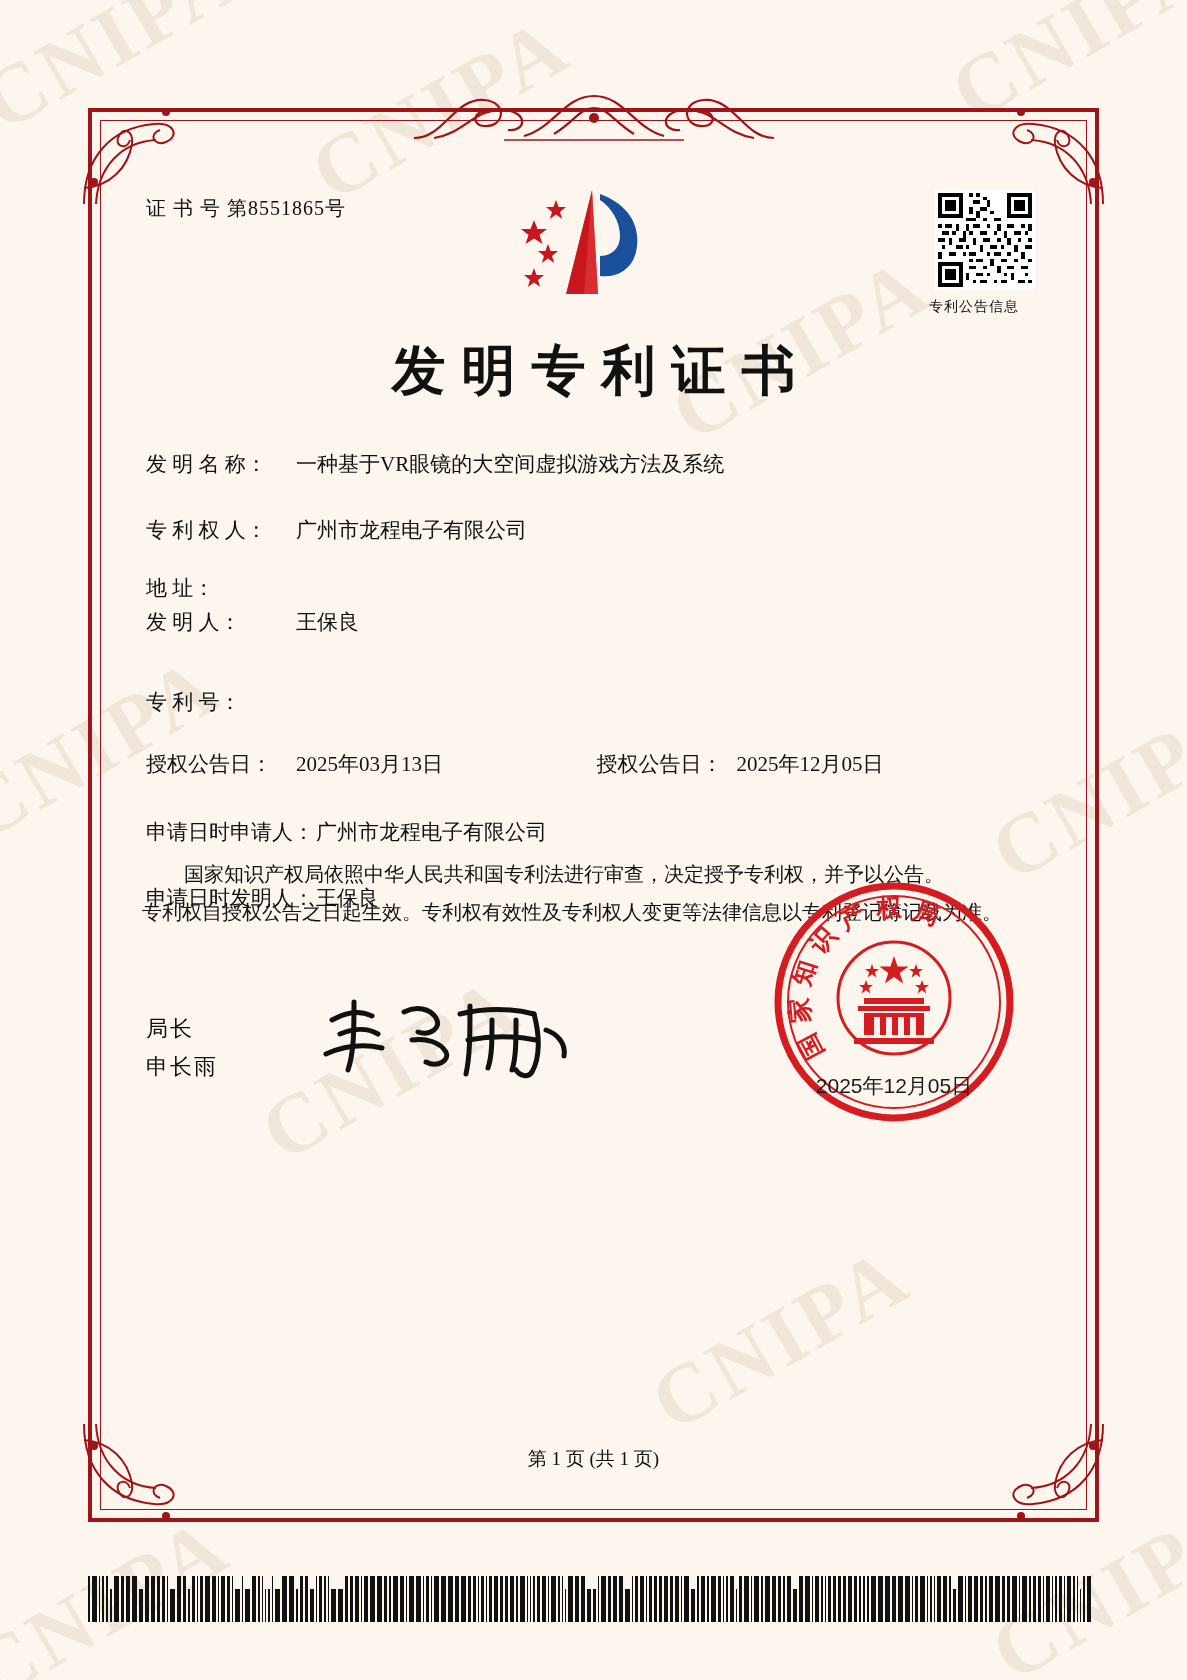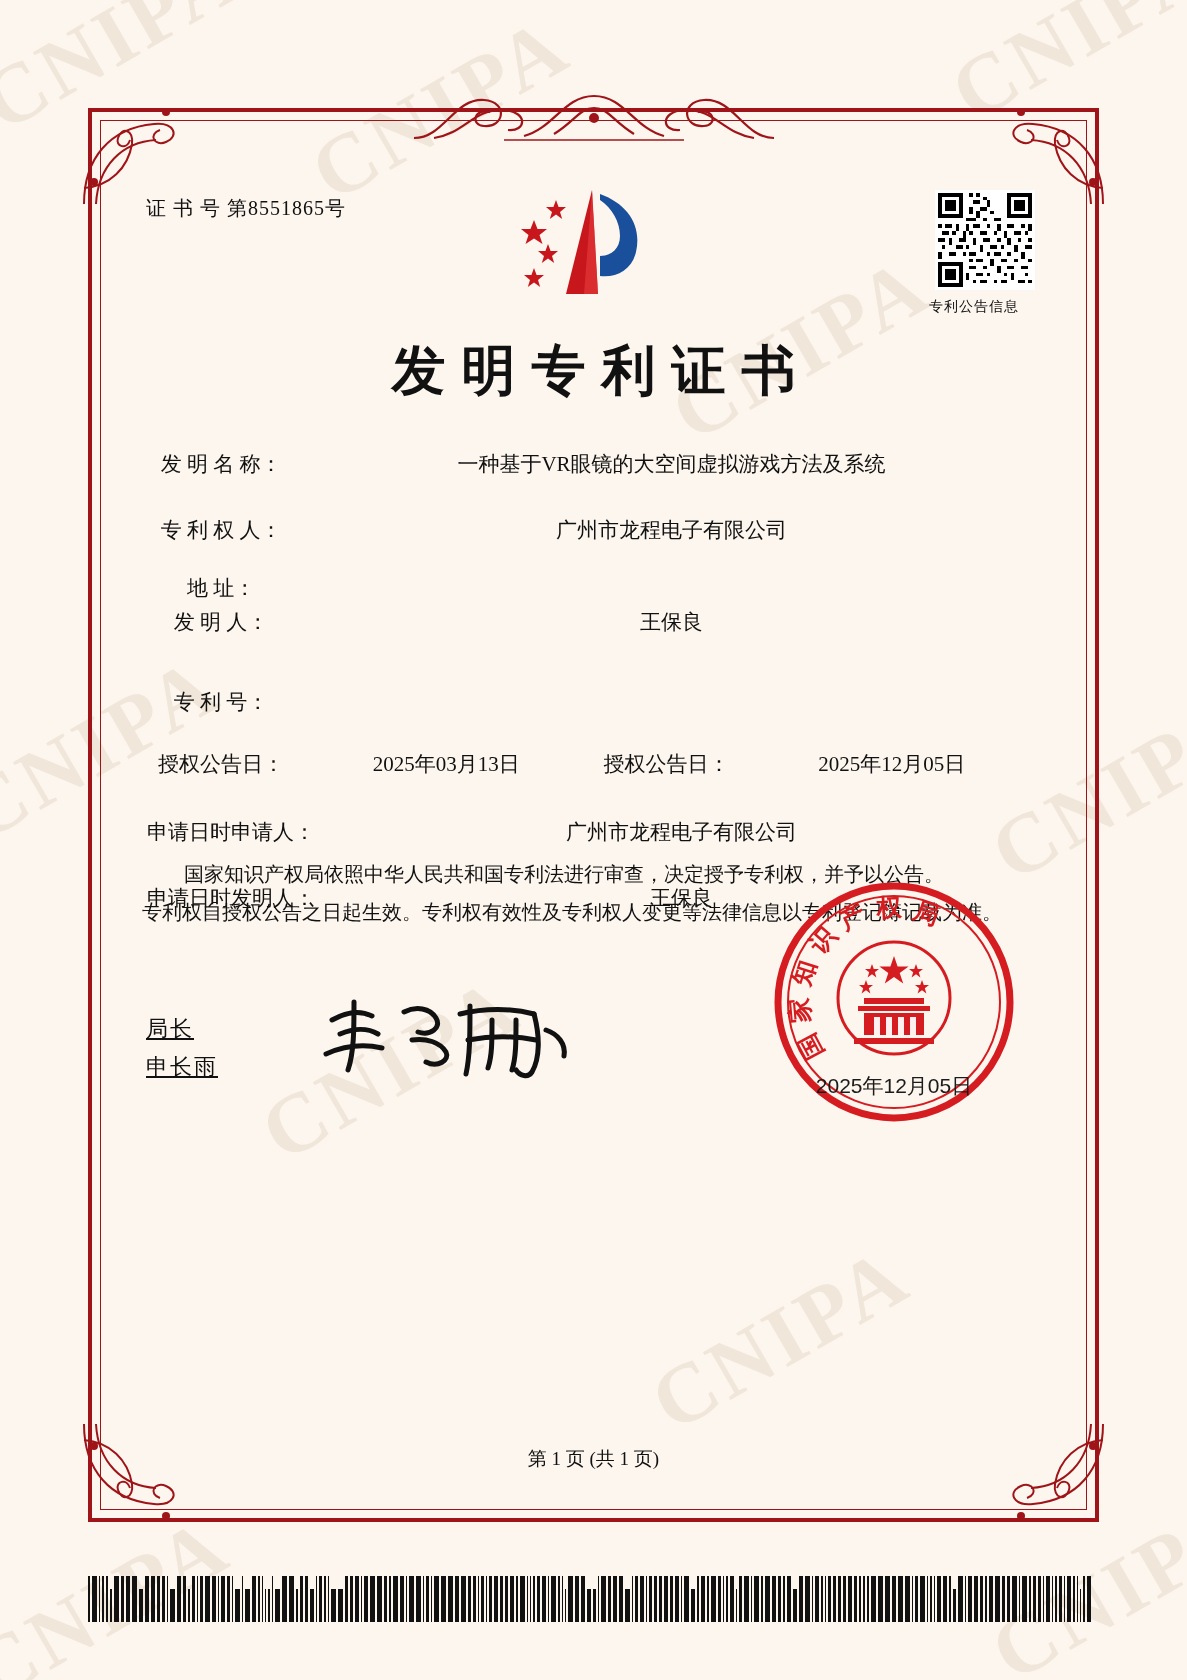--- a/index.html
+++ b/index.html
@@ -87,21 +87,21 @@
     text-align:center;
     font-size:54px;
     font-weight:bold;
     letter-spacing:16px;
     color:#111;
     font-family:"Liberation Serif", serif;
     text-indent:16px;
   }
   .fields{
     position:absolute;left:46px;right:40px;top:330px;
-    font-size:21px;color:#111;text-align:center;
+    font-size:21px;color:#111;
   }
   .row{
     display:flex;
     align-items:flex-start;
     margin-bottom:30px;
   }
   .lbl{
     width:150px;
     flex:0 0 150px;
     letter-spacing:0;
@@ -117,21 +117,20 @@
   .statement{
     position:absolute;left:42px;right:36px;top:735px;
     font-size:20px;line-height:38px;color:#111;
   }
   .statement p{margin:0;}
   .statement .p1{text-indent:42px;}
   .sign-block{
     position:absolute;left:46px;top:890px;
     font-size:22px;line-height:38px;color:#111;
     letter-spacing:2px;
-    text-decoration:underline;
   }
   .signature{
     position:absolute;left:220px;top:870px;
     width:260px;height:90px;color:#111;
   }
   .signature svg{width:100%;height:100%;}
   .seal{
     position:absolute;right:70px;top:760px;
     width:245px;height:245px;
   }

